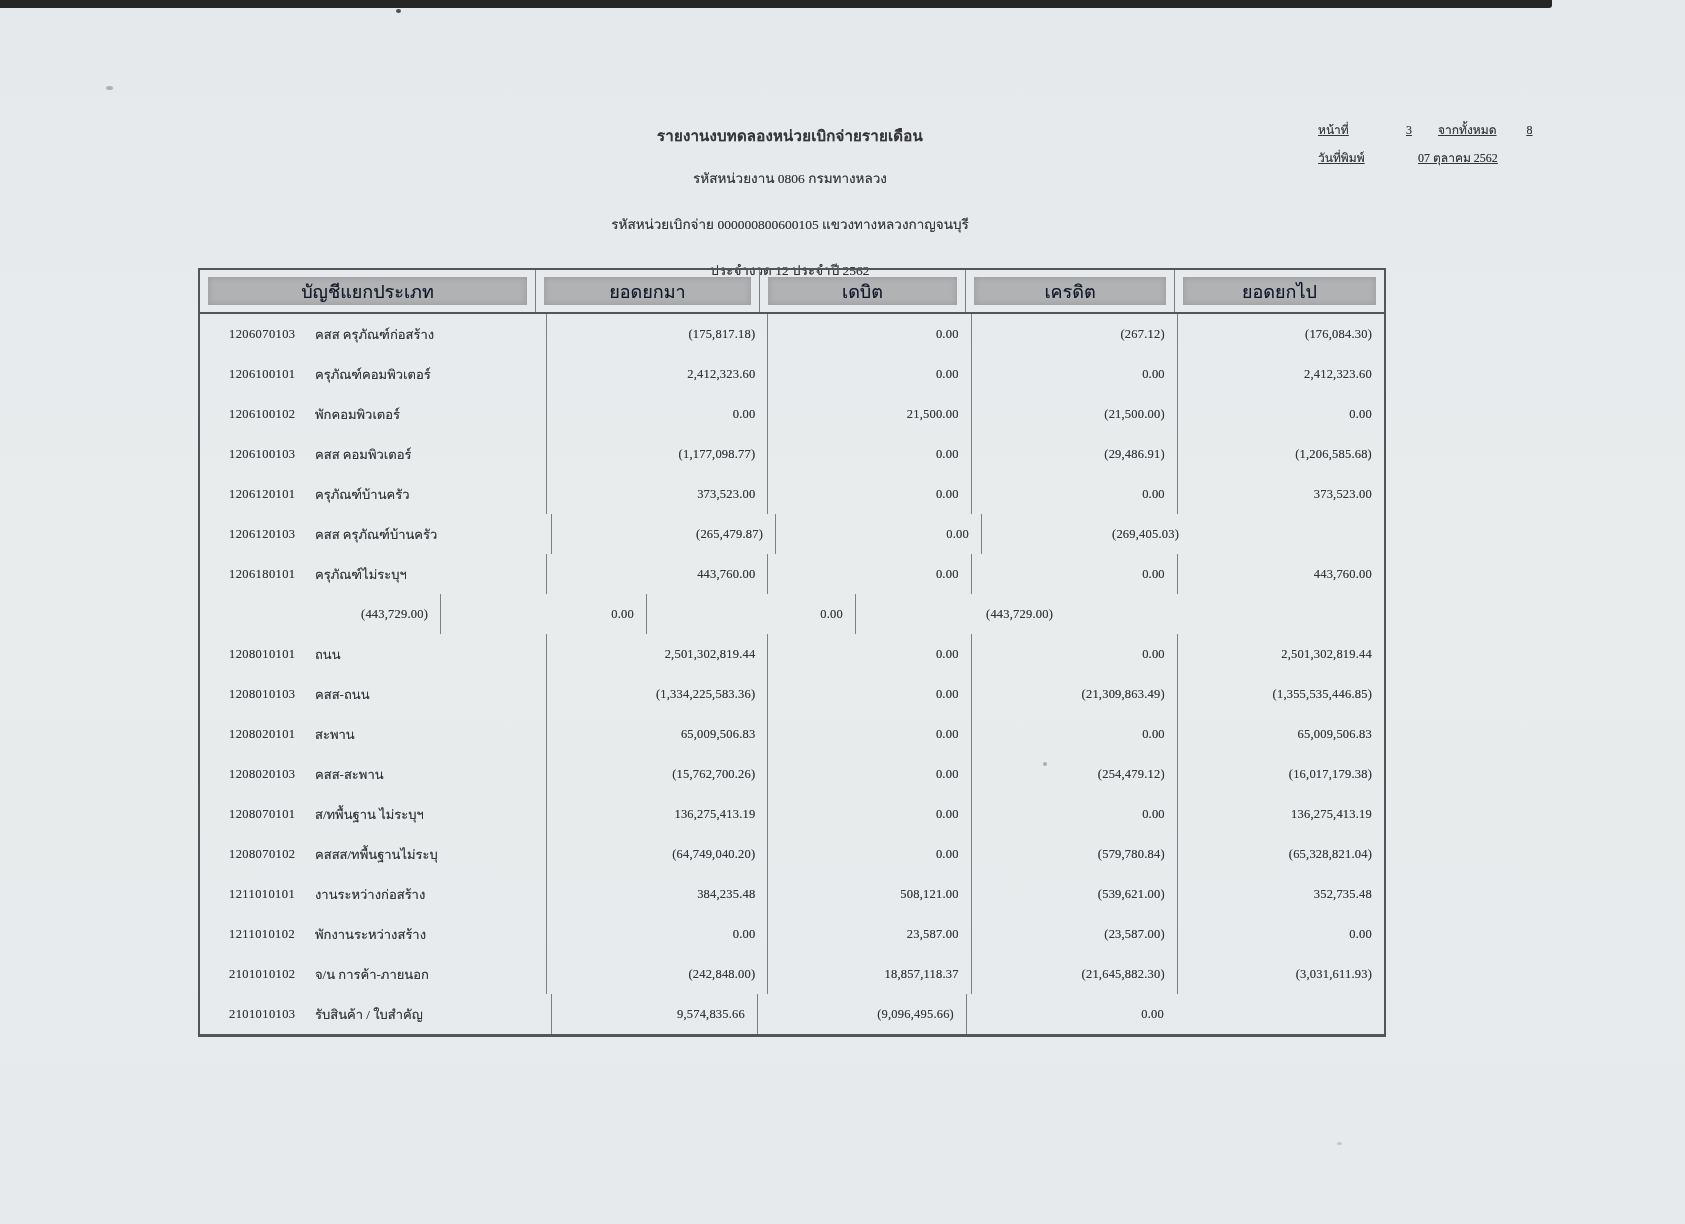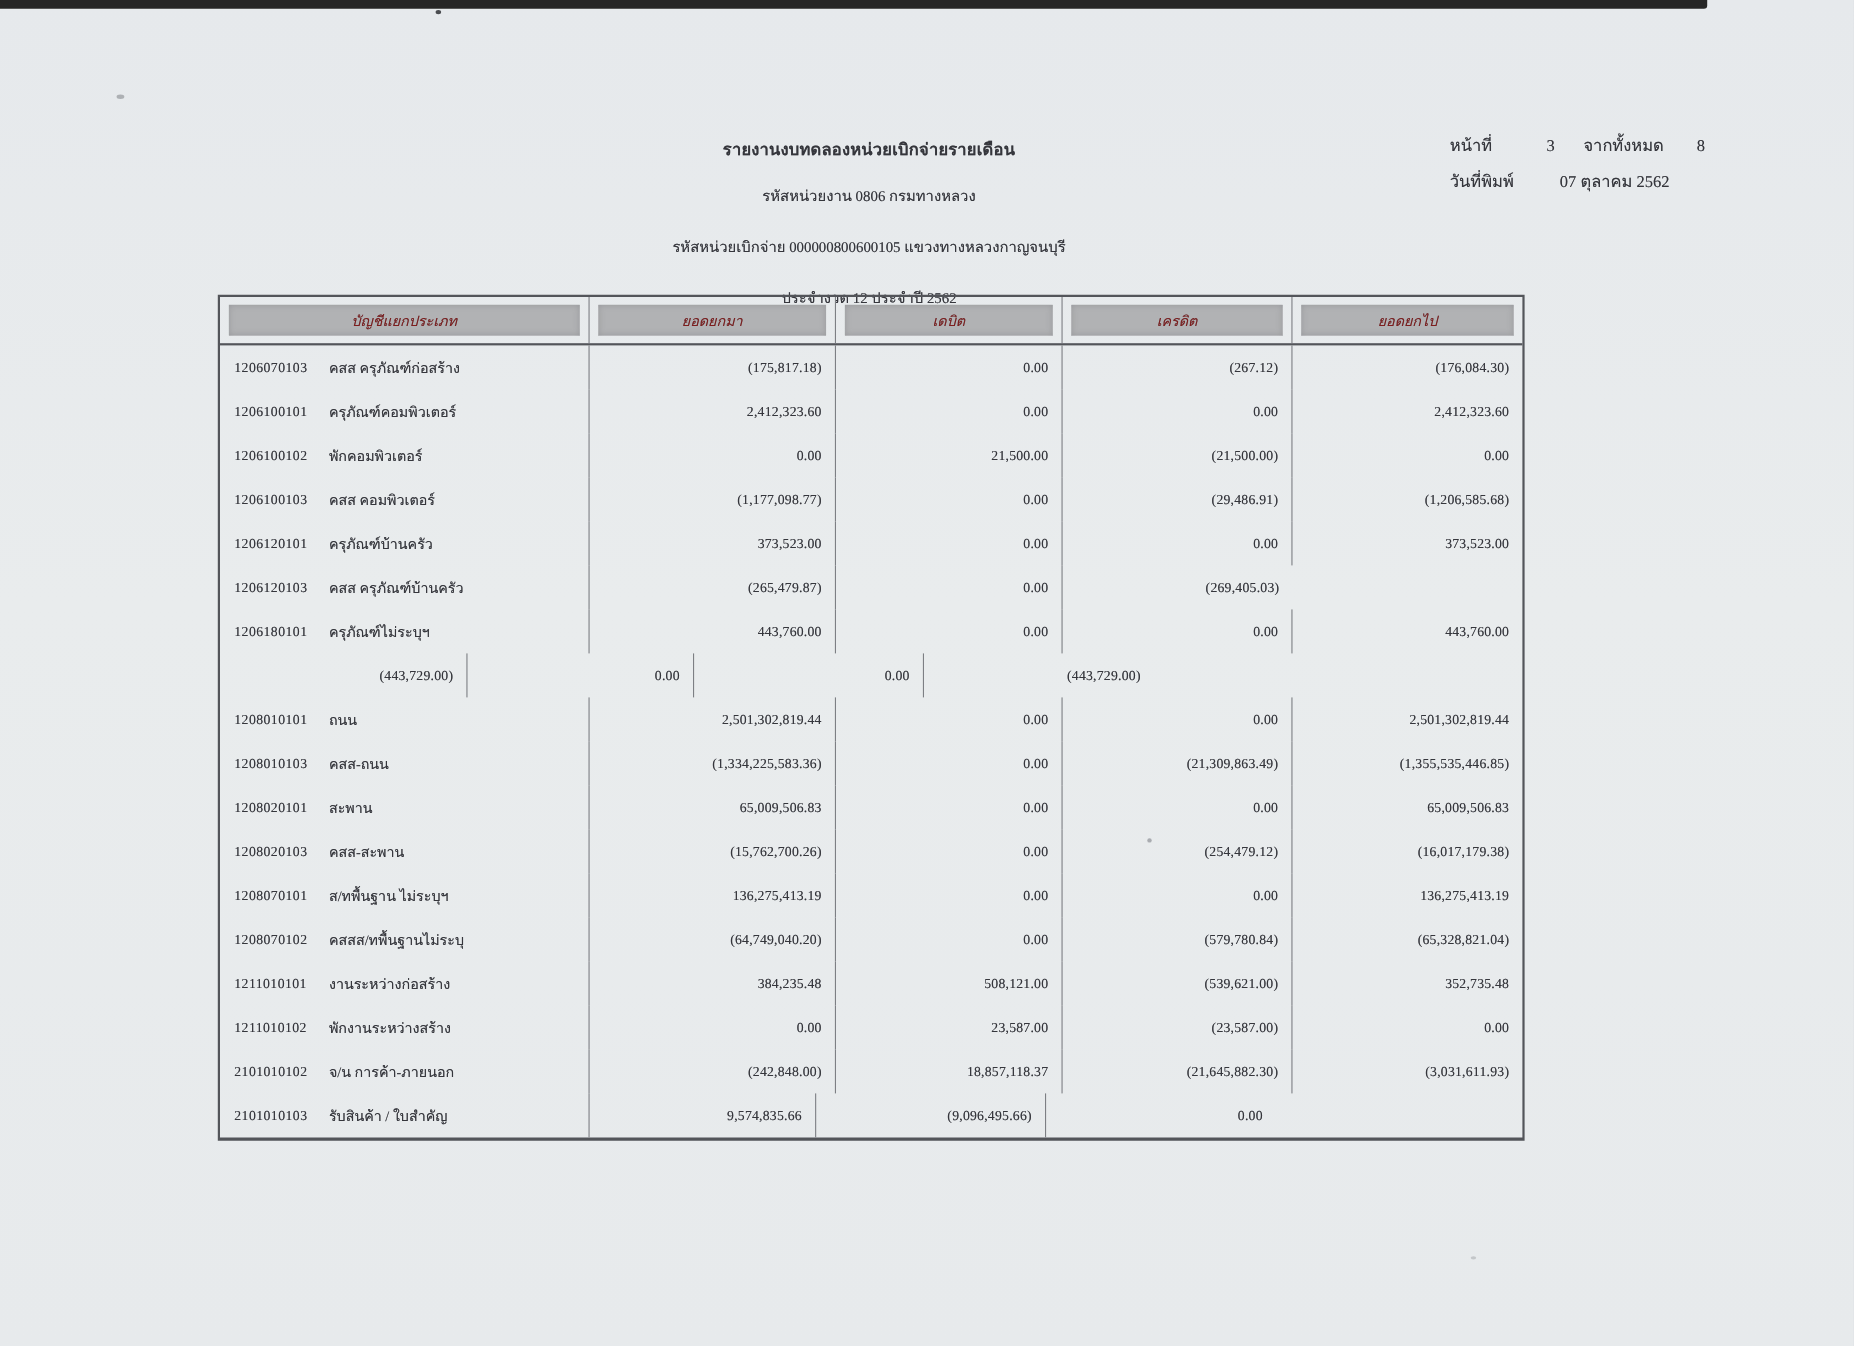--- a/index.html
+++ b/index.html
@@ -32,21 +32,22 @@
   }
   .report-title{
     font-size:15px;font-weight:bold;letter-spacing:.2px;
     margin-bottom:19px;
   }
   .report-sub{font-size:13.5px;margin-bottom:24px;}
 
   
   .page-meta{
     position:absolute;left:1318px;top:120px;width:320px;
-    font-size:15px;
+    font-size:12px;
+    text-decoration:underline;
   }
   .meta-line{display:flex;align-items:baseline;margin-bottom:9px;}
   .meta-line .lbl{min-width:74px;}
   .meta-line .gap1{margin-left:14px;}
   .meta-line .gap2{margin-left:26px;}
   .meta-line .gap3{margin-left:30px;}
 
   
   .table{
     position:absolute;left:198px;top:268px;width:1184px;
@@ -58,25 +59,24 @@
   .thead{display:flex;height:42px;border-bottom:2px solid var(--line,#53555a);}
   .th{
     box-sizing:border-box;padding:7px 8px;
     border-left:1px solid #7d7f84;
     display:flex;align-items:stretch;
   }
   .th:first-child{border-left:none;}
   .hbox{
     flex:1;background:var(--header-fill,#b1b2b4);
     display:flex;align-items:center;justify-content:center;
-    font-size:13px;color:#7f1d1d;
+    font-size:18px;color:#0f172a;
     box-shadow:inset 0 0 6px rgba(120,120,125,.45);
-    font-style:italic;
-  }
-  .trow{display:flex;height:40px;}
+  }
+  .trow{display:flex;height:40px;padding-left:16px;}
   .td{
     box-sizing:border-box;
     border-left:1px solid #7d7f84;
     display:flex;align-items:center;
     font-size:13px;
   }
   .td:first-child{border-left:none;}
   .c1{width:335px;}
   .c2{width:224px;}
   .c3{width:206px;}

